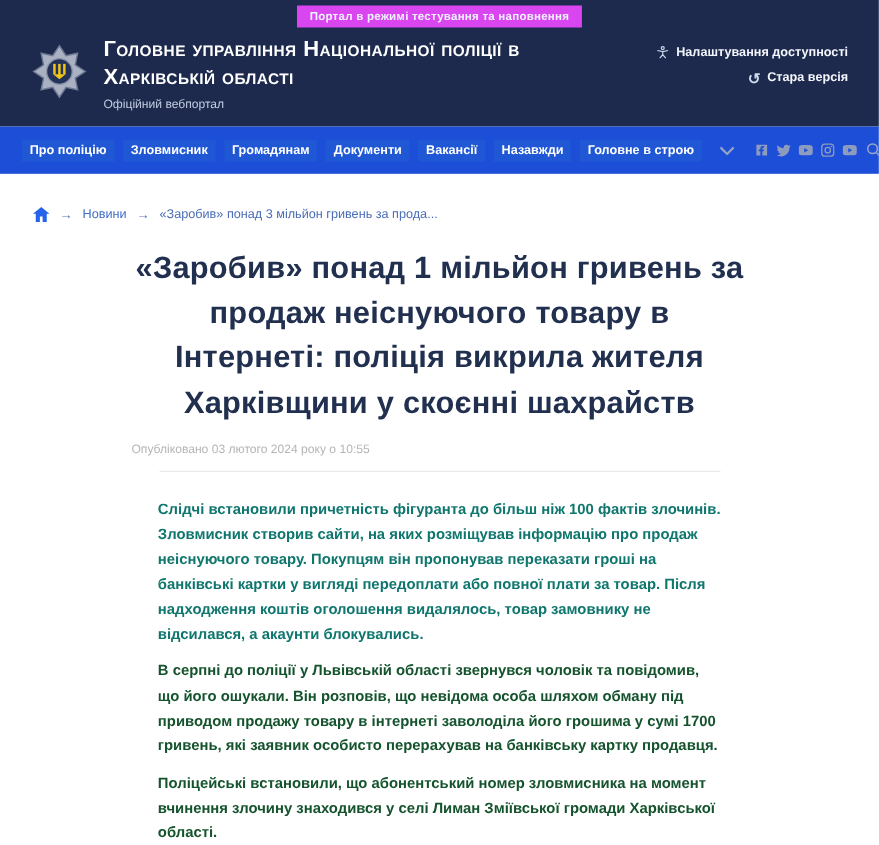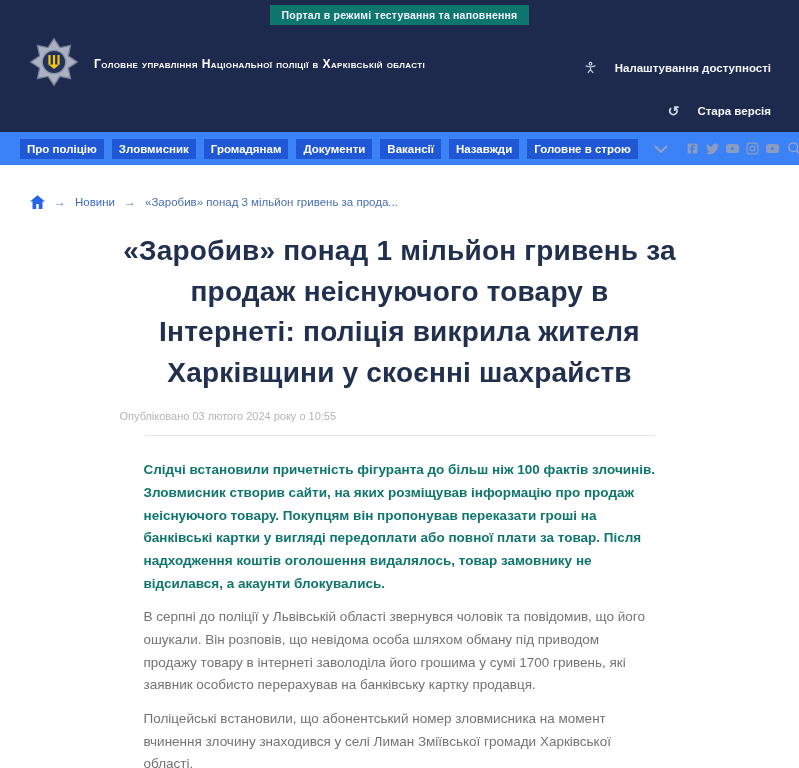--- a/index.html
+++ b/index.html
@@ -2,51 +2,51 @@
 <html lang="uk"><head>
 <meta charset="utf-8">
 <style>
   * { margin:0; padding:0; box-sizing:border-box; }
   html,body { background:#fff; font-family:"Liberation Sans", sans-serif; }
   .page { width:799px; min-height:768px; margin:0 auto; background:#fff; display:flex; flex-direction:column; position:relative; }
 
   
   header { background:#1d2a4d; color:#fff; padding:5px 28px 14px 28px; }
   .badge-row { display:flex; justify-content:center; }
-  .test-badge { background:#0f766e; color:#eef3ff; font-size:10.5px; font-weight:bold; padding:4px 12px; letter-spacing:.2px; }
+  .test-badge { background:#d946ef; color:#eef3ff; font-size:10.5px; font-weight:bold; padding:4px 12px; letter-spacing:.2px; }
   .header-main { display:flex; justify-content:space-between; align-items:flex-start; margin-top:8px; }
   .brand { display:flex; align-items:center; gap:14px; cursor:pointer; }
-  .brand-title { font-size:12px; font-weight:bold; font-variant-caps:small-caps; letter-spacing:.4px; line-height:1.25; max-width:470px; }
+  .brand-title { font-size:20px; font-weight:bold; font-variant-caps:small-caps; letter-spacing:.4px; line-height:1.25; max-width:470px; }
   .brand-sub { font-size:11px; color:#c3cde1; margin-top:6px; }
   .header-right { display:flex; flex-direction:column; align-items:flex-end; gap:10px; padding-top:8px; }
-  .header-link { display:flex; align-items:center; gap:18px; color:#f2f5fb; font-size:11.5px; font-weight:bold; cursor:pointer;margin-top:20px; }
+  .header-link { display:flex; align-items:center; gap:6px; color:#f2f5fb; font-size:11.5px; font-weight:bold; cursor:pointer; }
   .header-link .ico { color:#cdd7ea; display:inline-flex; }
   .undo-ico { font-size:14px; line-height:1; color:#cdd7ea; }
 
   
-  nav { background:#3b82f6; height:33px; display:flex; align-items:center; padding:0 20px; gap:8px; }
+  nav { background:#1d4ed8; height:43px; display:flex; align-items:center; padding:0 20px; gap:8px; }
   .nav-item { background:#1f57d5; color:#fff; font-size:11.5px; font-weight:bold; padding:4px 7px; cursor:pointer; white-space:nowrap; }
   .nav-chevron { margin-left:8px; color:#93a2c4; cursor:pointer; display:inline-flex; }
   .socials { display:flex; align-items:center; gap:7px; margin-left:10px; }
   .soc { width:13px; height:13px; color:#8d9cbe; display:inline-flex; align-items:center; justify-content:center; cursor:pointer; }
   .search-box { margin-left:auto; display:flex; align-items:center; gap:6px; cursor:pointer; }
 
   
   .breadcrumb { display:flex; align-items:center; gap:9px; padding:30px 0 0 30px; font-size:11.5px; color:#5a79b8; }
   .crumb-link { color:#3f6cc9; cursor:pointer; }
   .crumb-cur { color:#4a6db5; }
   .crumb-arrow { color:#5a79b8; font-size:12px; }
 
   
   main { width:560px; margin:0 auto; flex:1; }
   .article-title { font-size:28px; line-height:1.45; font-weight:600; color:#22304f; text-align:center; margin-top:22px; letter-spacing:.2px; }
   .pub-date { text-align:left; font-size:11px; color:#b5b5b5; margin-top:17px; }
   .divider { border:none; border-top:1px solid #e6e6e6; margin:13px 25px 0 25px; }
   .body-col { width:512px; margin:0 auto; padding:12px 0 4px 0; }
-  .body-col p { font-size:13.5px; line-height:1.68; color:#737373; margin-top:11px; }
+  .body-col p { font-size:13.5px; line-height:1.68; color:#14532d; margin-top:11px;font-weight:bold; }
   .body-col p.lead { font-weight:bold; color:#0f766e; }
 </style>
 </head>
 <body>
 
 <div class="page">
 
   <header>
     <div class="badge-row">
       <span class="test-badge">Портал в режимі тестування та наповнення</span>
@@ -60,20 +60,21 @@
             <g fill="#f0c419">
               <rect x="-6.5" y="-8" width="2.6" height="11"></rect>
               <rect x="-1.3" y="-8" width="2.6" height="14"></rect>
               <rect x="3.9" y="-8" width="2.6" height="11"></rect>
               <polygon points="-6.5,3 6.5,3 0,8"></polygon>
             </g>
           </svg>
         </span>
         <div>
           <div class="brand-title">Головне управління Національної поліції в Харківській області</div>
+          <div class="brand-sub">Офіційний вебпортал</div>
         </div>
       </div>
       <div class="header-right">
         <div class="header-link">
           <span class="ico">
             <svg width="13" height="13" viewBox="0 0 24 24" fill="none" stroke="currentColor" stroke-width="2">
               <circle cx="12" cy="5" r="2.5"></circle>
               <path d="M3 9 L12 11 L21 9 M12 11 V16 M12 16 L7 22 M12 16 L17 22"></path>
             </svg>
           </span>

